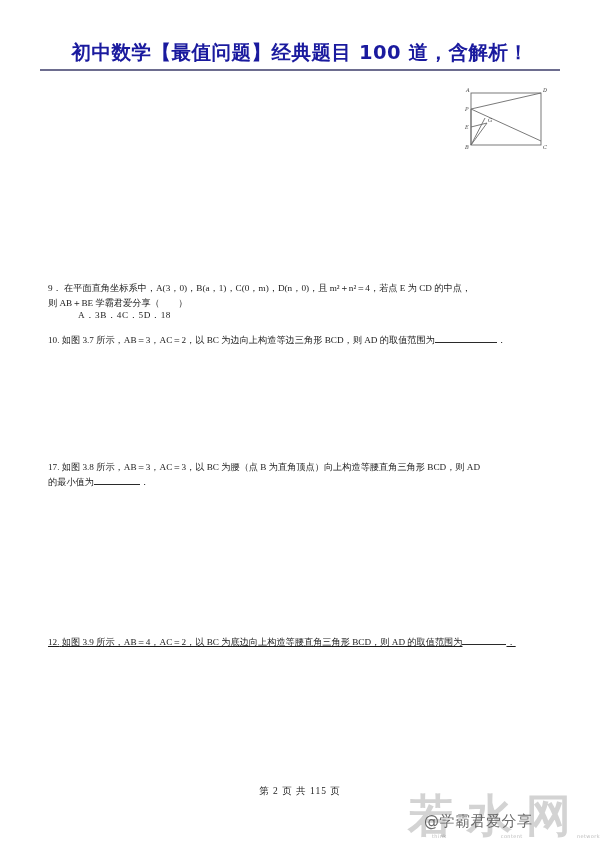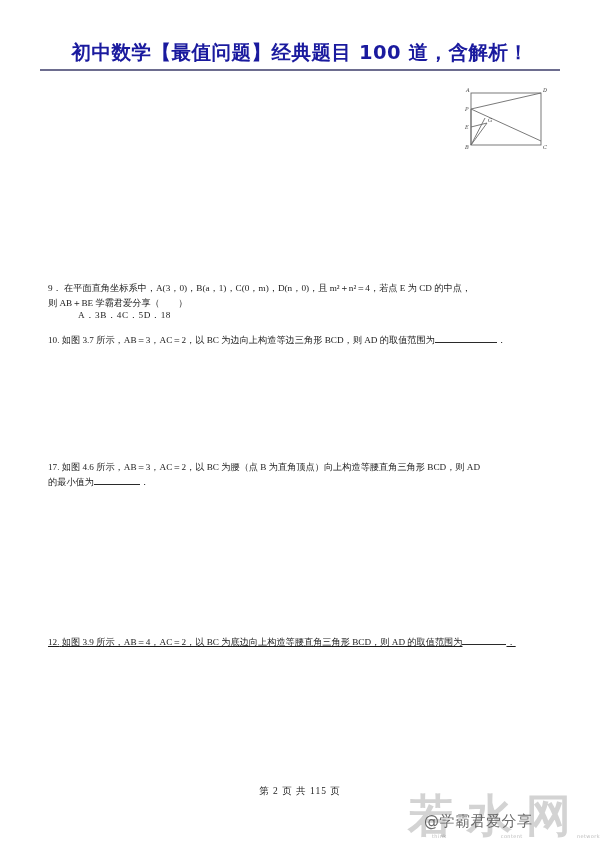--- a/index.html
+++ b/index.html
@@ -190,21 +190,21 @@
   </div>
   <div class="q9-opts">A．3B．4C．5D．18</div>
 
   <div class="q q10">
     <span>10.</span>
     <span>如图 3.7 所示，AB＝3，AC＝2，以 BC 为边向上构造等边三角形 BCD，则 AD 的取值范围为</span><span class="blank w2"></span><span>．</span>
   </div>
 
   <div class="q q11">
     <span>17.</span>
-    <span>如图 4.6 所示，AB＝3，AC＝2，以 BC 为腰（点 B 为直角顶点）向上构造等腰直角三角形 BCD，则 AD</span><br>
+    <span>如图 3.8 所示，AB＝3，AC＝3，以 BC 为腰（点 B 为直角顶点）向上构造等腰直角三角形 BCD，则 AD</span><br>
     <span>的最小值为</span><span class="blank w3"></span><span>．</span>
   </div>
 
   <div class="q q12">
     <span>12.</span>
     <span>如图 3.9 所示，AB＝4，AC＝2，以 BC 为底边向上构造等腰直角三角形 BCD，则 AD 的取值范围为</span><span class="blank w4"></span><span>．</span>
   </div>
 
   <div class="footer">第 2 页 共 115 页</div>
 

